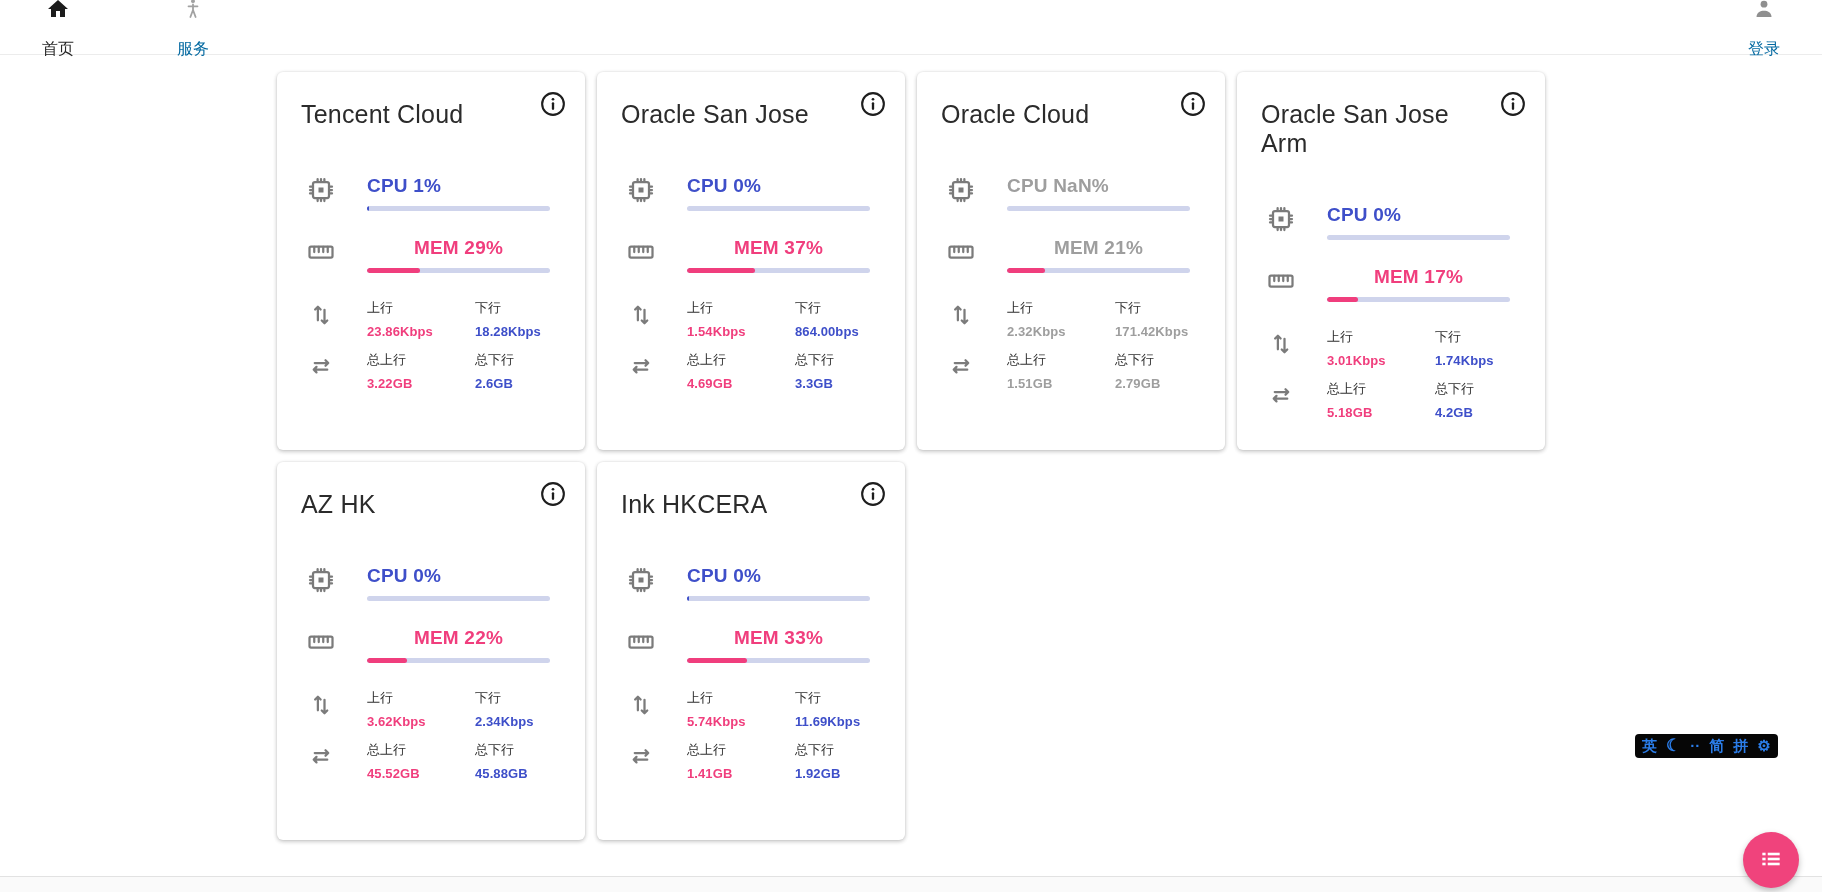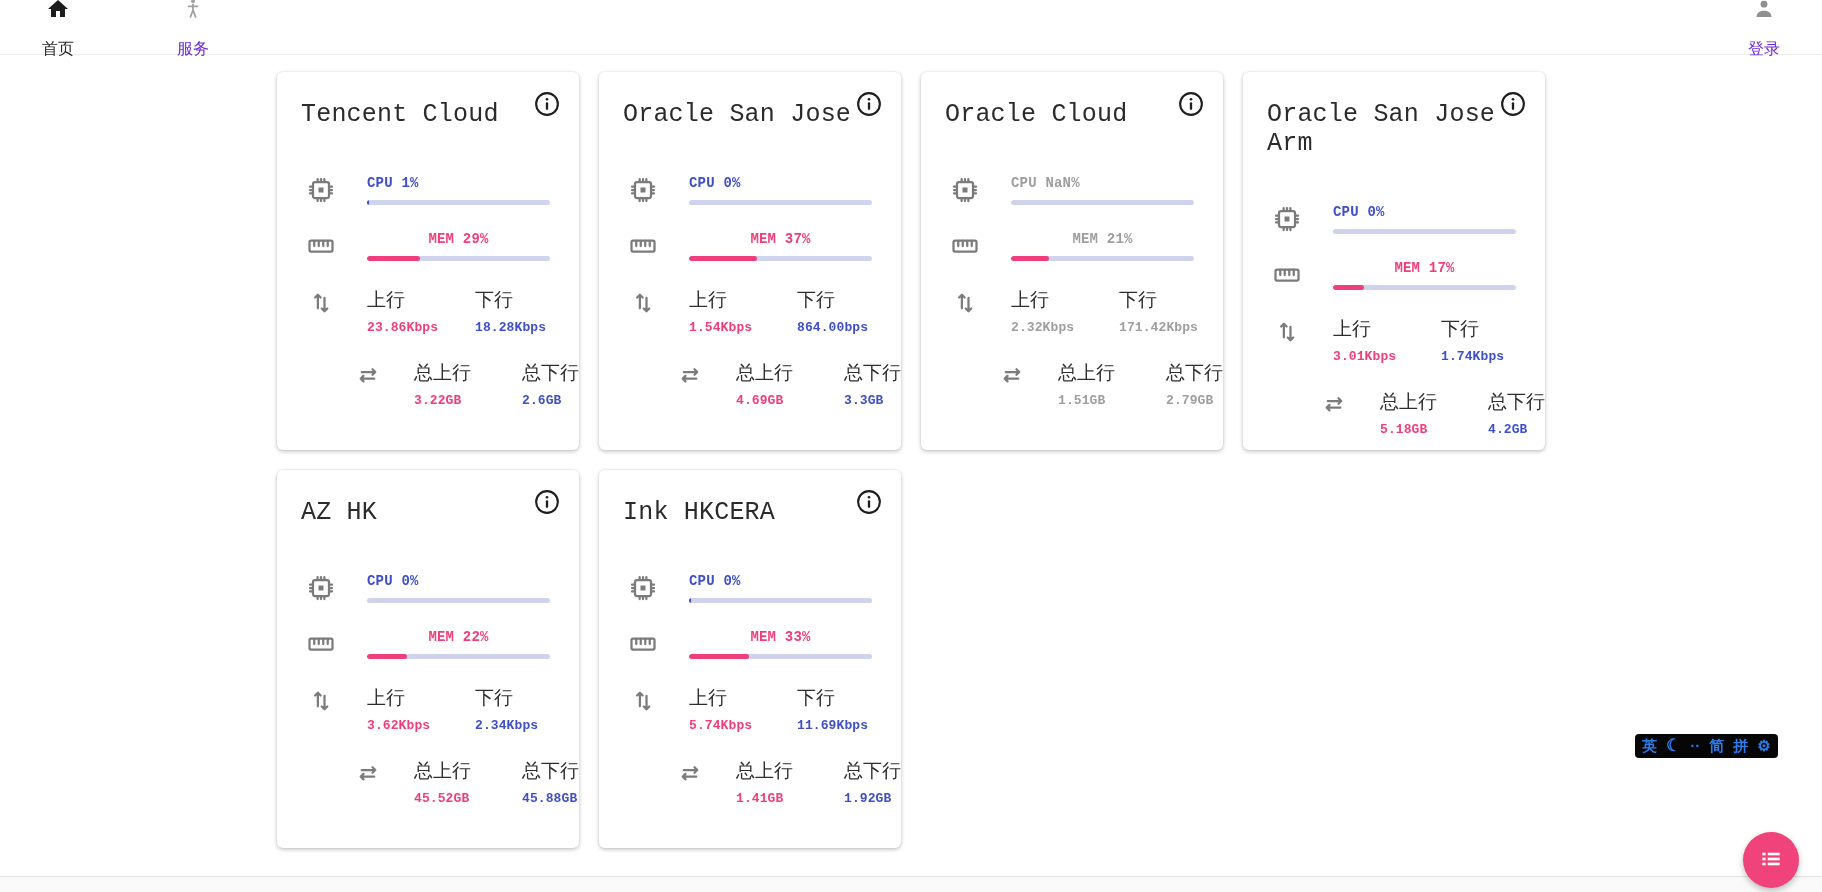--- a/index.html
+++ b/index.html
@@ -8,55 +8,55 @@
 
   
   .nav { height:55px; background:#fff; border-bottom:1px solid #ececec;
          display:flex; align-items:center; justify-content:space-between;
          padding:0 38px; }
   .nav-left { display:flex; gap:95px; }
   .nav-item { display:flex; flex-direction:column; align-items:center; gap:19px;
               cursor:pointer; min-width:40px; }
   .nav-item .lbl { font-size:16px; line-height:17px; }
   .nav-item.active .lbl { color:#262626; }
-  .nav-item.idle .lbl { color:#6d28d9; }
+  .nav-item.idle .lbl { color:#0369a1; }
   .nicon { width:24px; height:24px; display:block; }
 
   
   .container { width:1268px; margin:17px auto 0; display:grid;
-               grid-template-columns:repeat(4, 1fr); gap:20px;font-family:Liberation Mono, monospace; }
+               grid-template-columns:repeat(4, 1fr); gap:12px; }
   .card { background:#fff; border-radius:6px; height:378px; position:relative;
           box-shadow:0 1px 4px rgba(0,0,0,.16), 0 2px 4px rgba(0,0,0,.10),
                      0 0 0 1px rgba(0,0,0,.02); }
   .card-header { display:flex; justify-content:space-between; align-items:flex-start;
                  padding:18px 18px 0 24px; }
   .card-title { font-size:25px; color:#2b2b2b; margin-top:10px; letter-spacing:.2px; }
   .info-btn { width:28px; height:28px; cursor:pointer; flex:0 0 auto; }
 
   .rows { margin-top:46px; }
   .row { display:flex; align-items:flex-start; margin-left:29px; }
   .row-icon { width:30px; height:30px; flex:0 0 30px; margin-top:0; }
   .row-body { margin-left:31px; }
 
-  .metric-label { font-size:14px; font-weight:bold; letter-spacing:.2px; }
+  .metric-label { font-size:19px; font-weight:bold; letter-spacing:.2px; }
   .cpu .metric-label { color:var(--blue); }
   .mem .metric-label { color:var(--pink);text-align:center; }
   .bar { width:183px; height:5px; border-radius:3px; background:var(--track);
          margin-top:9px; overflow:hidden; }
   .bar-fill { height:100%; border-radius:3px; }
   .cpu .bar-fill { background:var(--blue); }
   .mem .bar-fill { background:var(--pink); }
   .row.cpu { margin-top:0; }
   .row.mem { margin-top:26px; }
   .row.speed { margin-top:26px; }
-  .row.total { margin-top:25px;justify-content:flex-end; }
+  .row.total { margin-top:12px; }
 
   .two-col { display:flex; }
   .col1 { width:108px; }
-  .kv-label { font-size:19px; color:#2e2e2e; }
+  .kv-label { font-size:13px; color:#2e2e2e; }
   .kv-value { font-size:13px; font-weight:bold; margin-top:7px; letter-spacing:.1px; }
   .v-up { color:var(--pink); }
   .v-down { color:var(--blue); }
   .card.offline .metric-label,
   .card.offline .kv-value { color:#9e9e9e; }
 
   
   .footer { position:absolute; left:0; bottom:0; width:100%; height:16px;
             background:#fafafa; border-top:1px solid #e2e2e2; }
 

